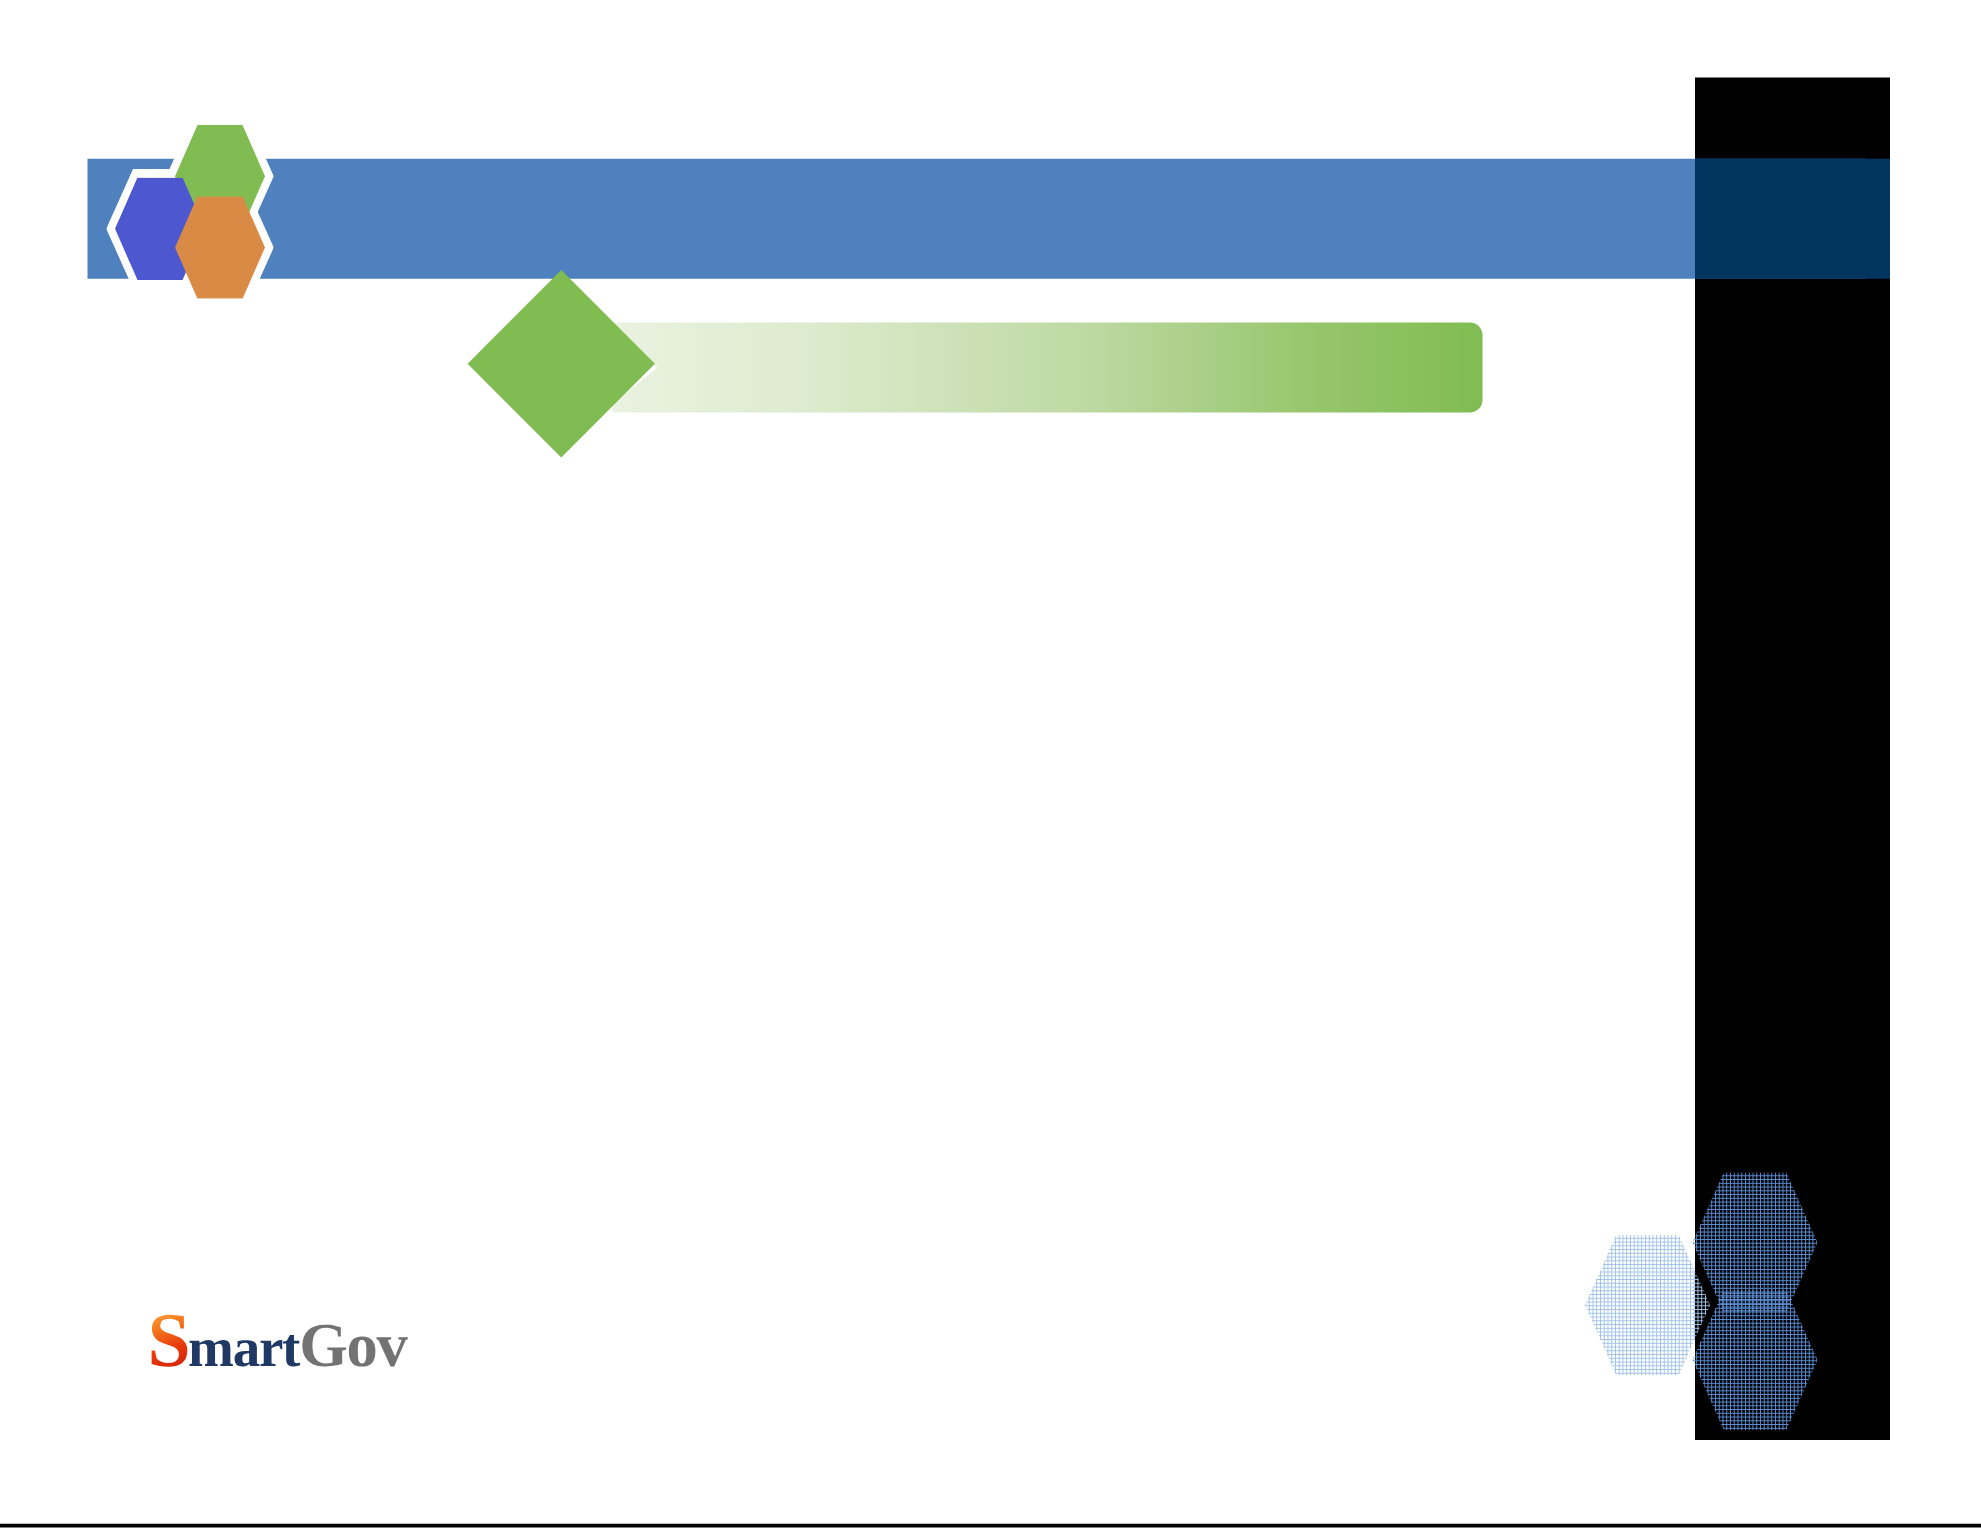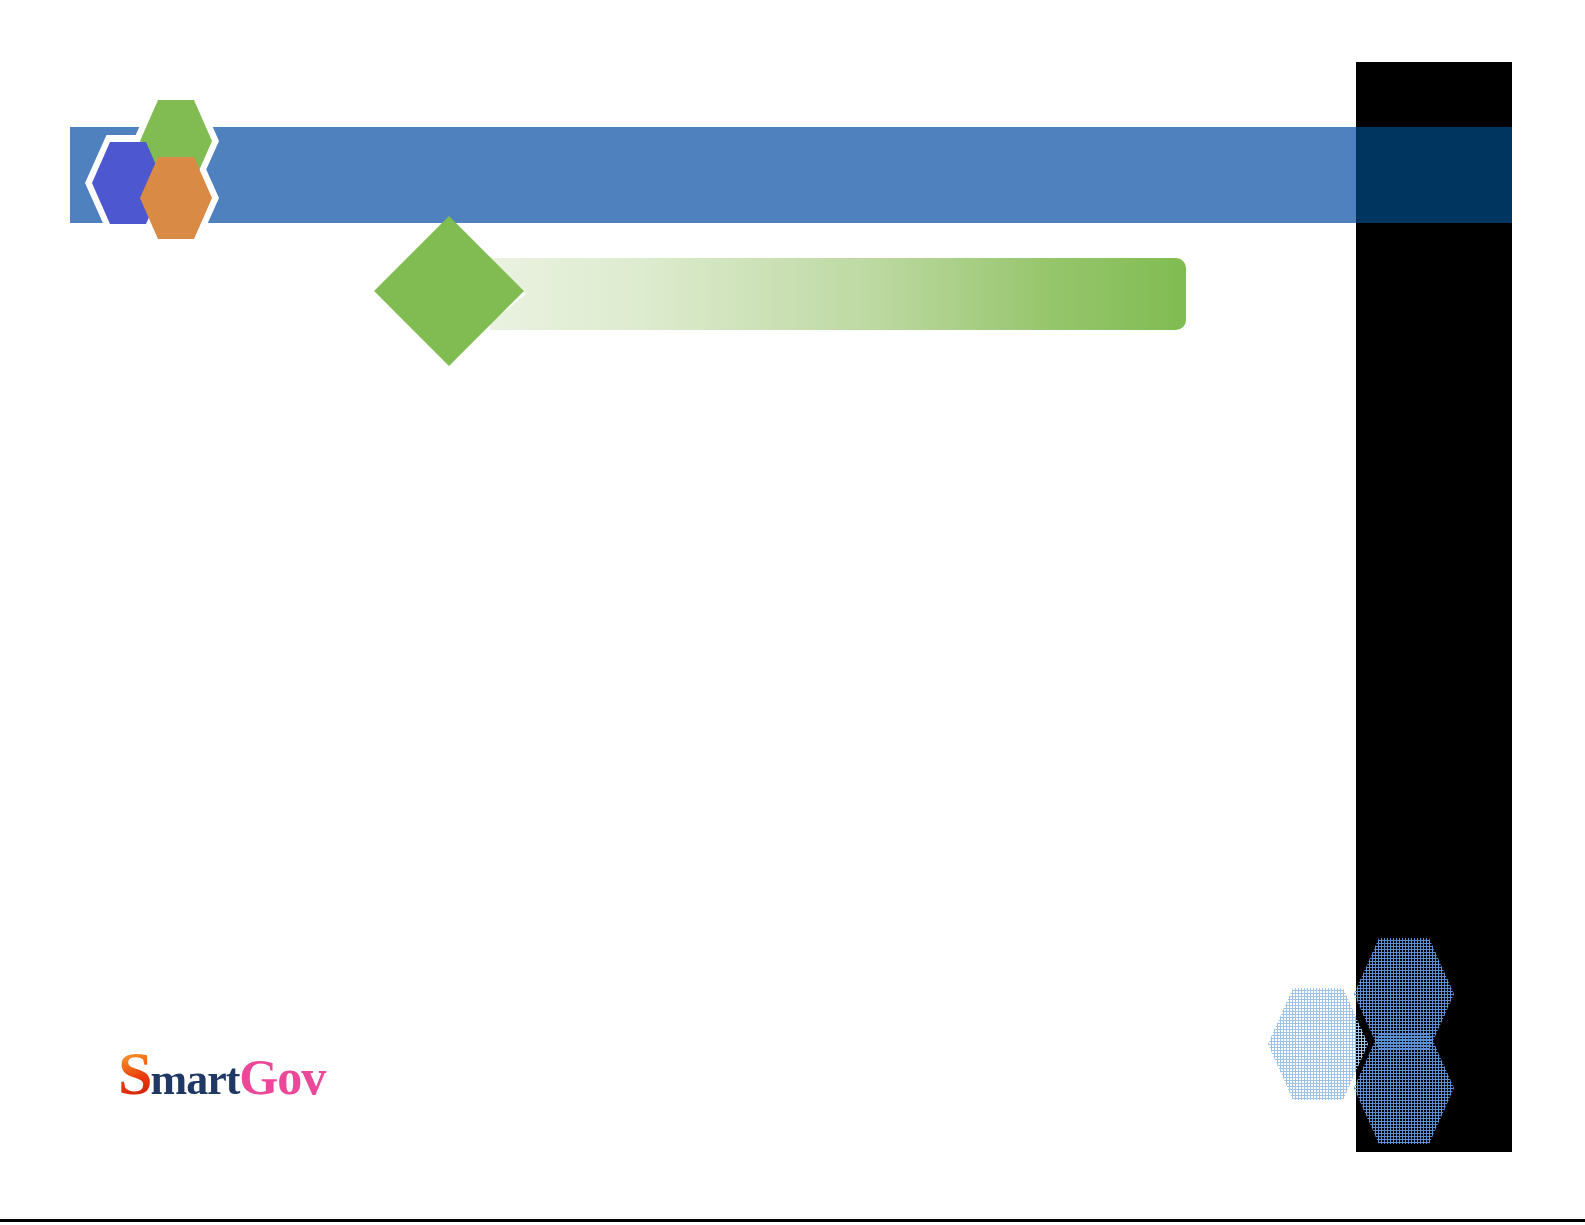--- a/index.html
+++ b/index.html
@@ -189,21 +189,21 @@
     font-weight: bold;
     line-height: 1;
     color: #1F3864;
     letter-spacing: -1px;
   }
   .sg-gov {
     font-family: "Liberation Serif", serif;
     font-size: 50px;
     font-weight: bold;
     line-height: 1;
-    color: #ec4899;
+    color: #737373;
     letter-spacing: -1px;
   }
 
   
   .bottom-rule {
     position: absolute;
     left: 0px;
     top: 1219px;
     width: 1585px;
     height: 3px;

